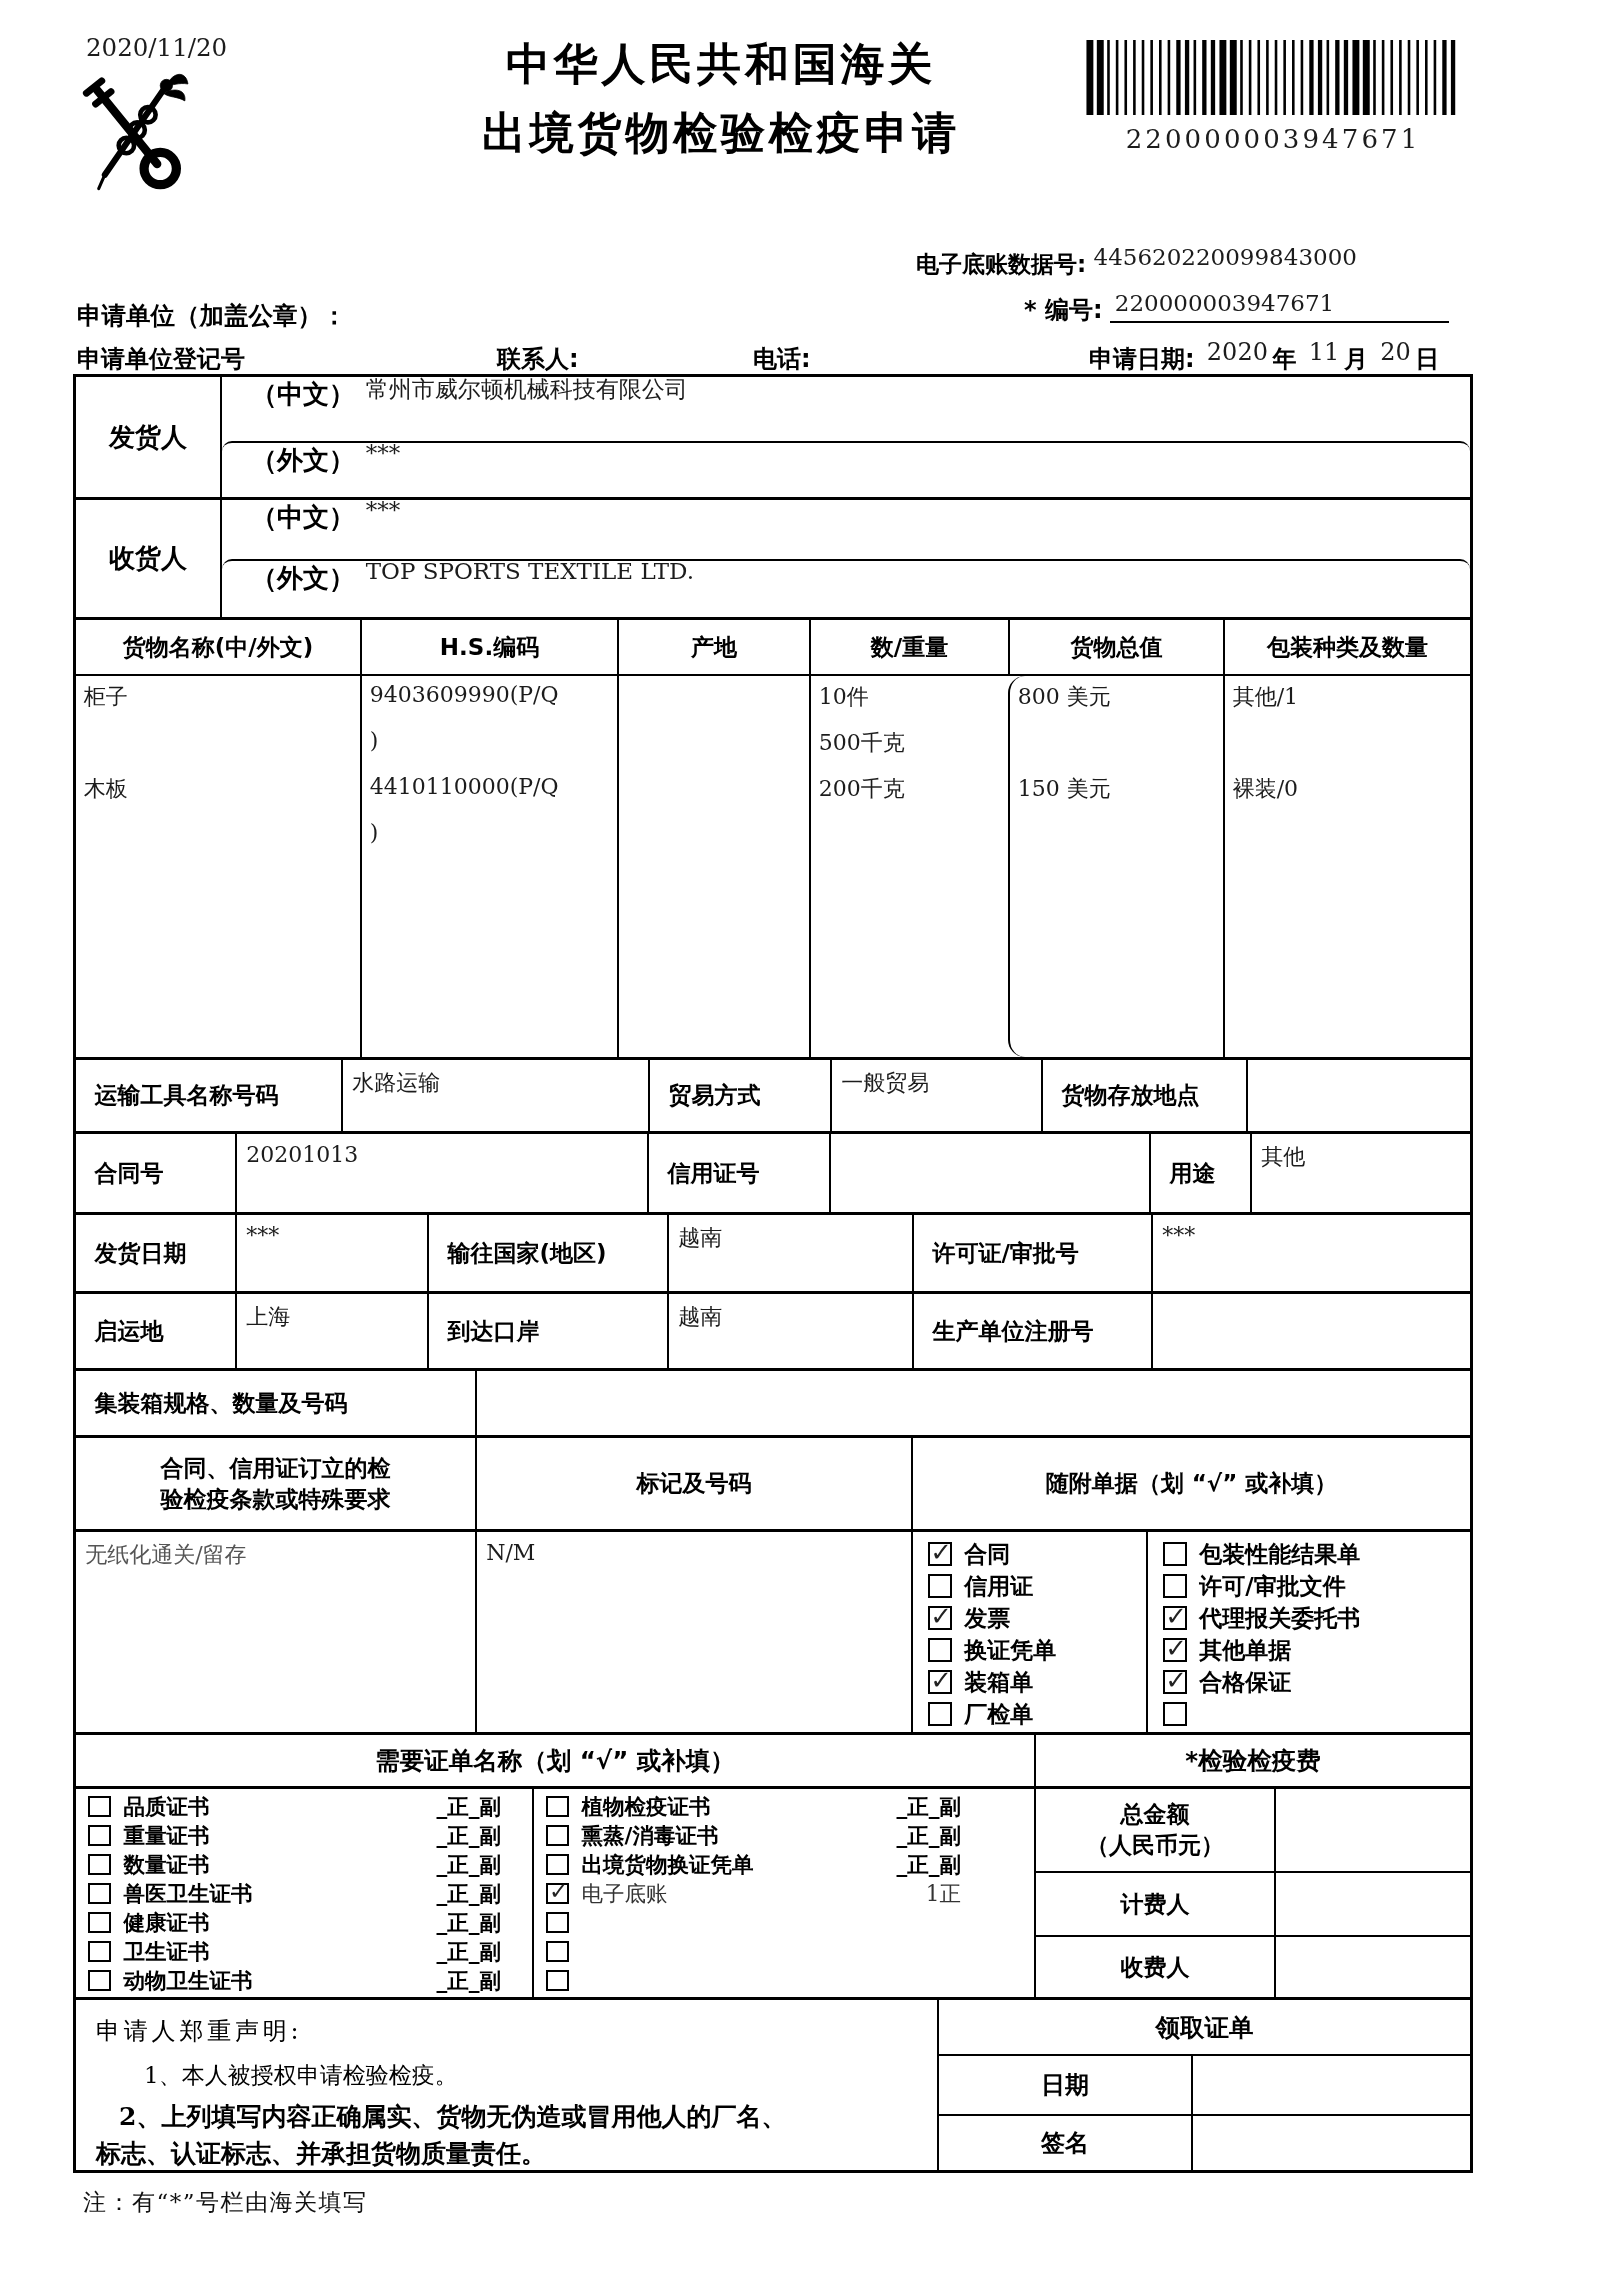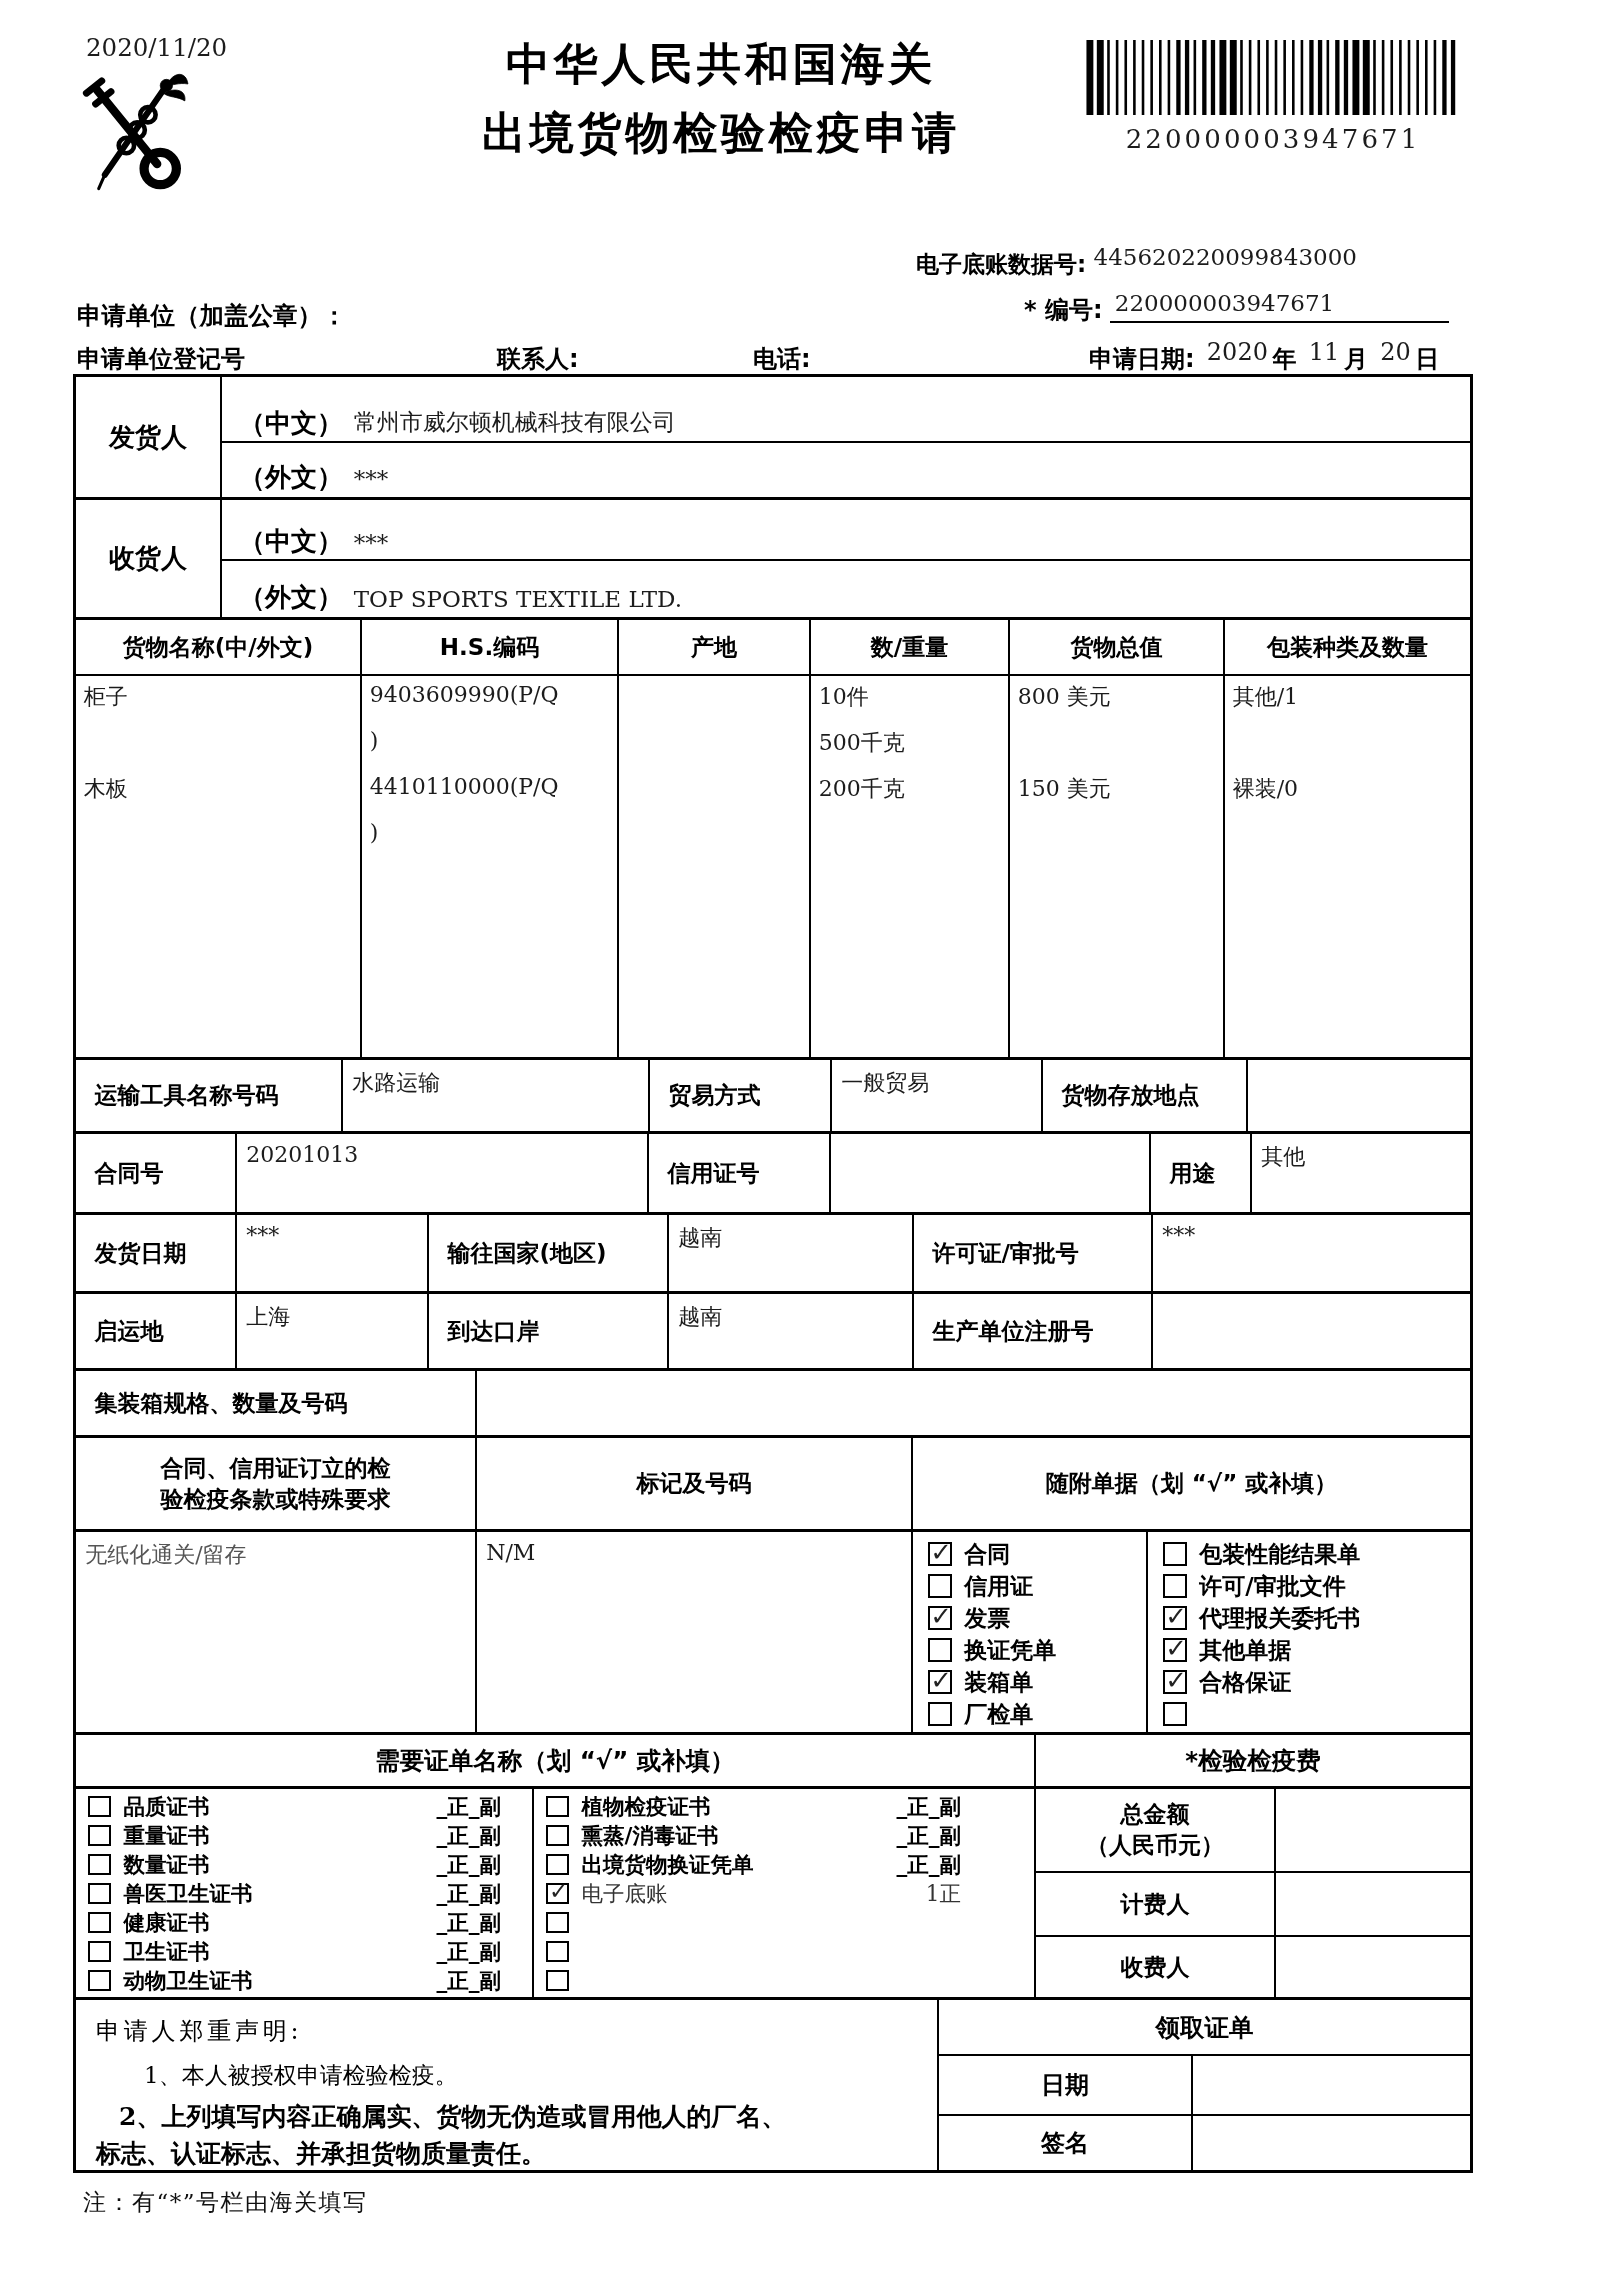--- a/index.html
+++ b/index.html
@@ -33,21 +33,21 @@
   .trow.first{border-top:none;}
   .trow.thick{border-top:3.1px solid #000;}
   .tcell{box-sizing:border-box;border-left:2.3px solid #000;overflow:hidden;}
   .tcell.nb{border-left:none;}
   .cell-label{display:flex;align-items:center;padding-left:18.4px;font-weight:700;font-size:23px;}
   .cell-label.ctr{justify-content:center;padding-left:0;text-align:center;}
   .cell-value{padding:7.7px 9.2px;font-size:22px;}
   .flexcol{display:flex;flex-direction:column;}
   .subrow{display:flex;box-sizing:border-box;}
   .subrow + .subrow{border-top:2.3px solid #000;}
-  .party-line{display:flex;align-items:flex-end;padding-left:17px;}
+  .party-line{display:flex;align-items:flex-start;padding-left:29px;border-radius:10px;}
   .party-prefix{font-weight:700;font-size:26px;}
   .party-name{font-size:23px;margin-left:10.7px;position:relative;top:-3.1px;}
   .goods-hcell{display:flex;align-items:center;justify-content:center;font-weight:700;font-size:23px;text-align:center;}
   .gline{height:46px;padding:3.1px 7.7px;font-size:22px;box-sizing:border-box;
          font-family:"DejaVu Serif","Liberation Serif",serif;color:#1c1c1c;}
   .goods-body .tcell{padding-top:3.1px;}
 
   
   .ck-line{display:flex;align-items:center;height:32px;padding-left:15.3px;}
   .ckbox{width:24px;height:24px;border:2.3px solid #000;box-sizing:border-box;display:inline-flex;
@@ -239,21 +239,21 @@
       </div>
       <div class="tcell" style="flex:0 0 192px;">
         <div class="gline"></div>
       </div>
       <div class="tcell" style="flex:0 0 199px;">
         <div class="gline">10件</div>
         <div class="gline">500千克</div>
         <div class="gline">200千克</div>
         <div class="gline"></div>
       </div>
-      <div class="tcell" style="flex:0 0 215px;">
+      <div class="tcell" style="flex:0 0 215px;border-radius:17px;">
         <div class="gline">800 美元</div>
         <div class="gline"></div>
         <div class="gline">150 美元</div>
         <div class="gline"></div>
       </div>
       <div class="tcell" style="flex:1;">
         <div class="gline">其他/1</div>
         <div class="gline"></div>
         <div class="gline">裸装/0</div>
         <div class="gline"></div>

